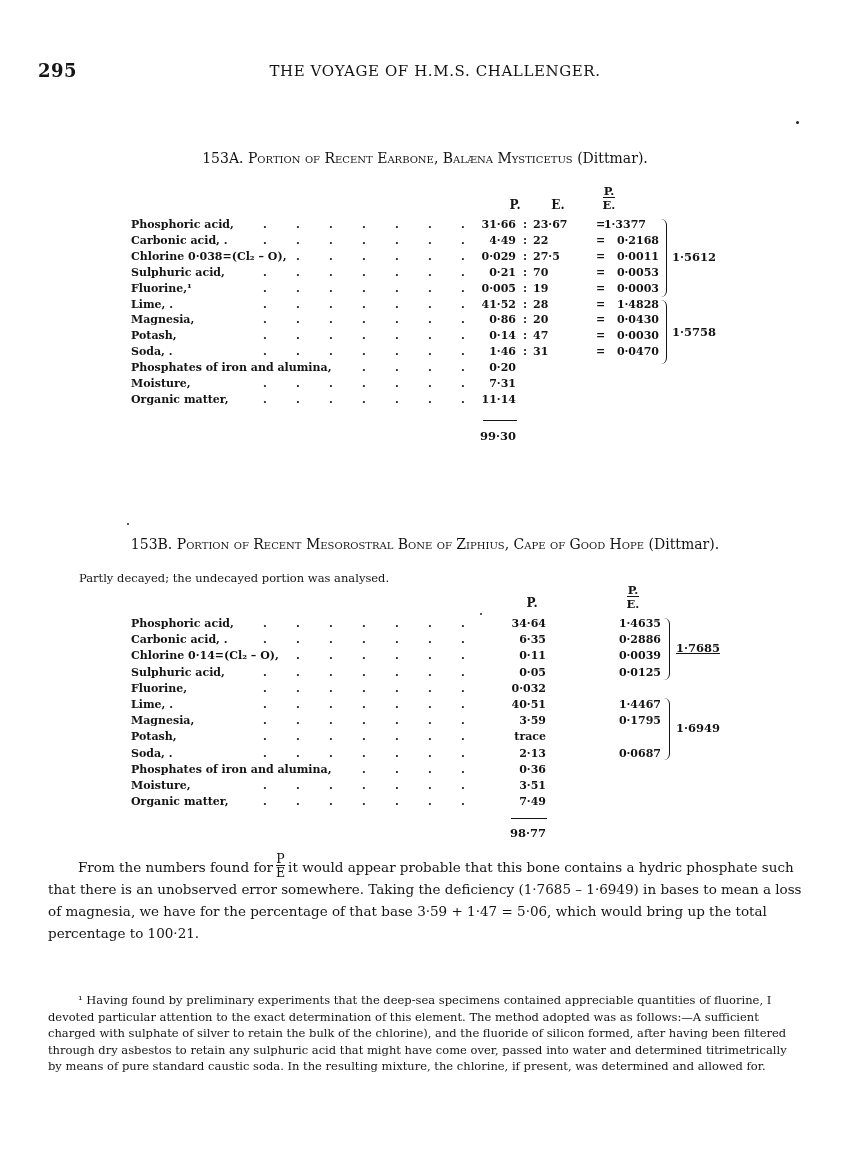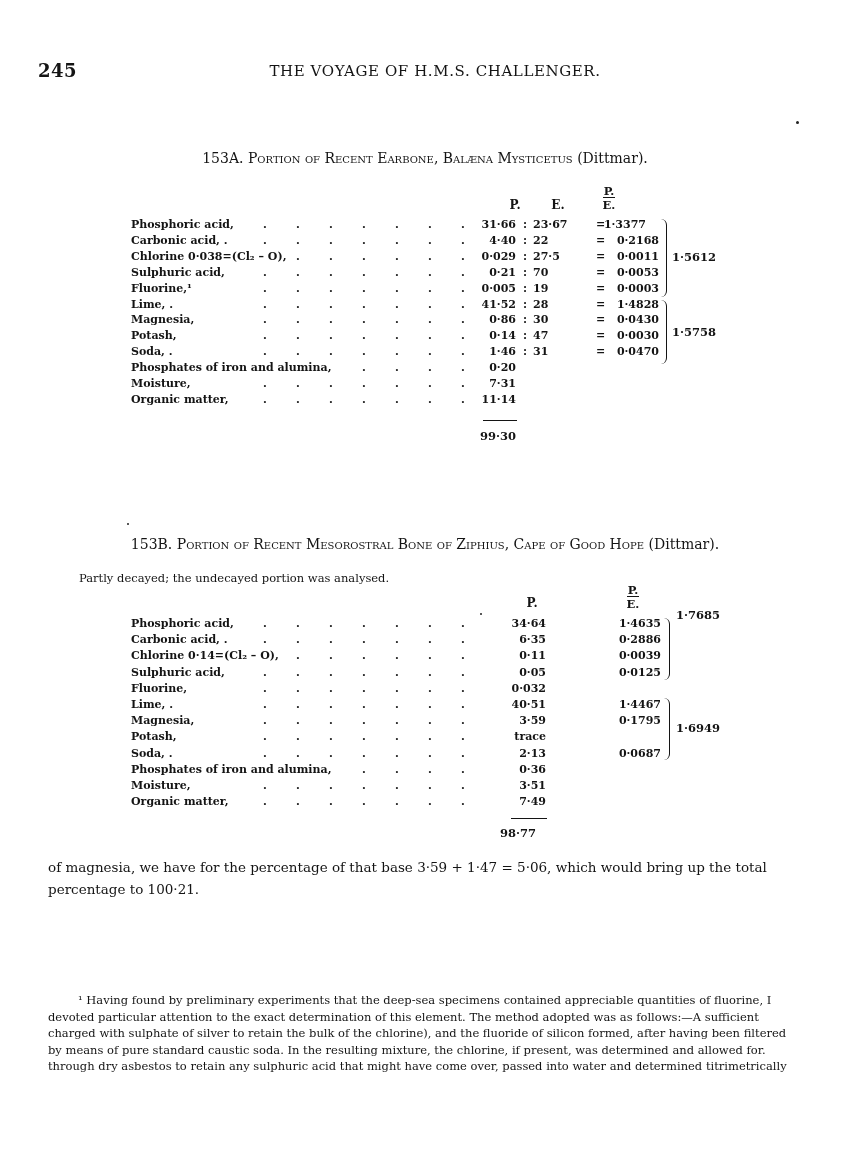--- a/index.html
+++ b/index.html
@@ -41,21 +41,21 @@
   .inline-frac { display: inline-block; vertical-align: middle; text-align: center; line-height: 13px; font-size: 12.5px; margin: -6px 3px 0 3px; }
   .inline-frac .den { border-top: 1px solid #141414; display: block; }
   .inline-frac .num { display: block; }
 
   .footnote { left: 48px; width: 754px; font-size: 11.5px; line-height: 16.5px; }
   .footnote .line { display: block; white-space: nowrap; height: 16.5px; }
 </style>
 </head>
 <body>
 
-<div class="abs page-number">245</div>
+<div class="abs page-number">295</div>
 <div class="abs running-head">THE VOYAGE OF H.M.S. CHALLENGER.</div>
 <div class="abs speck" style="left:796px; top:121px;"></div>
 
 <div class="abs table-title" style="top:150px;">
   <span>153A.</span>
   <span class="sc">Portion of Recent Earbone, Balæna Mysticetus</span>
   <span>(Dittmar).</span>
 </div>
 
 <div class="abs col-head" style="left:500px; top:198px; width:30px;">P.</div>
@@ -86,21 +86,21 @@
       <span class="label">Carbonic acid, .</span>
       <span class="dots">
         <span class="dot" style="left:23px">.</span>
         <span class="dot" style="left:56px">.</span>
         <span class="dot" style="left:89px">.</span>
         <span class="dot" style="left:122px">.</span>
         <span class="dot" style="left:155px">.</span>
         <span class="dot" style="left:188px">.</span>
         <span class="dot" style="left:221px">.</span>
       </span>
-      <span class="p" style="left:456px">4·40</span>
+      <span class="p" style="left:456px">4·49</span>
       <span class="colon" style="left:523px">:</span>
       <span class="e" style="left:533px">22</span>
       <span class="eq" style="left:596px">=</span>
       <span class="pe" style="left:609px">0·2168</span>
     </div>
     <div class="row" style="top: 248.8px;">
       <span class="label">Chlorine 0·038=(Cl₂ – O),</span>
       <span class="dots">
         <span class="dot" style="left:56px">.</span>
         <span class="dot" style="left:89px">.</span>
@@ -172,21 +172,21 @@
         <span class="dot" style="left:23px">.</span>
         <span class="dot" style="left:56px">.</span>
         <span class="dot" style="left:89px">.</span>
         <span class="dot" style="left:122px">.</span>
         <span class="dot" style="left:155px">.</span>
         <span class="dot" style="left:188px">.</span>
         <span class="dot" style="left:221px">.</span>
       </span>
       <span class="p" style="left:456px">0·86</span>
       <span class="colon" style="left:523px">:</span>
-      <span class="e" style="left:533px">30</span>
+      <span class="e" style="left:533px">20</span>
       <span class="eq" style="left:596px">=</span>
       <span class="pe" style="left:609px">0·0430</span>
     </div>
     <div class="row" style="top: 328.3px;">
       <span class="label">Potash,</span>
       <span class="dots">
         <span class="dot" style="left:23px">.</span>
         <span class="dot" style="left:56px">.</span>
         <span class="dot" style="left:89px">.</span>
         <span class="dot" style="left:122px">.</span>
@@ -434,31 +434,33 @@
         <span class="dot" style="left:122px">.</span>
         <span class="dot" style="left:155px">.</span>
         <span class="dot" style="left:188px">.</span>
         <span class="dot" style="left:221px">.</span>
       </span>
       <span class="p" style="left:486px">7·49</span>
     </div>
   </div>
 
 <div class="rule" style="left:511px; top:818px; width:36px;"></div>
-<div class="abs" style="left:500px; top:826px; width:46px; text-align:left; font-size:11.5px; font-weight:bold;">98·77</div>
+<div class="abs" style="left:500px; top:826px; width:46px; text-align:right; font-size:11.5px; font-weight:bold;">98·77</div>
 
 <div class="brace" style="left:664px; top:618px; height:62px;"></div>
-<div class="brace-sum" style="left:676px; top:608px;">1·7685</div>
+<div class="brace-sum" style="left:676px; top:641px;text-decoration:underline;">1·7685</div>
 <div class="brace" style="left:664px; top:698px; height:62px;"></div>
 <div class="brace-sum" style="left:676px; top:721px;">1·6949</div>
 
 <div class="abs para" style="top:856px;">
+  <span class="line" style="padding-left:30px;"><span>From the numbers found for</span><span class="inline-frac"><span class="num">P</span><span class="den">E</span></span><span>it would appear probable that this bone contains a hydric phosphate such</span></span>
+  <span class="line">that there is an unobserved error somewhere.  Taking the deficiency (1·7685 – 1·6949) in bases to mean a loss</span>
   <span class="line">of magnesia, we have for the percentage of that base 3·59 + 1·47 = 5·06, which would bring up the total</span>
   <span class="line">percentage to 100·21.</span>
 </div>
 
 <div class="abs footnote" id="footnote" style="top:992px;">
     <span class="line" style="padding-left: 30px;">¹ Having found by preliminary experiments that the deep-sea specimens contained appreciable quantities of fluorine, I</span>
     <span class="line">devoted particular attention to the exact determination of this element.  The method adopted was as follows:—A sufficient</span>
     <span class="line">charged with sulphate of silver to retain the bulk of the chlorine), and the fluoride of silicon formed, after having been filtered</span>
+    <span class="line">through dry asbestos to retain any sulphuric acid that might have come over, passed into water and determined titrimetrically</span>
     <span class="line">by means of pure standard caustic soda.  In the resulting mixture, the chlorine, if present, was determined and allowed for.</span>
-    <span class="line">through dry asbestos to retain any sulphuric acid that might have come over, passed into water and determined titrimetrically</span>
   </div>
 
 </body></html>

